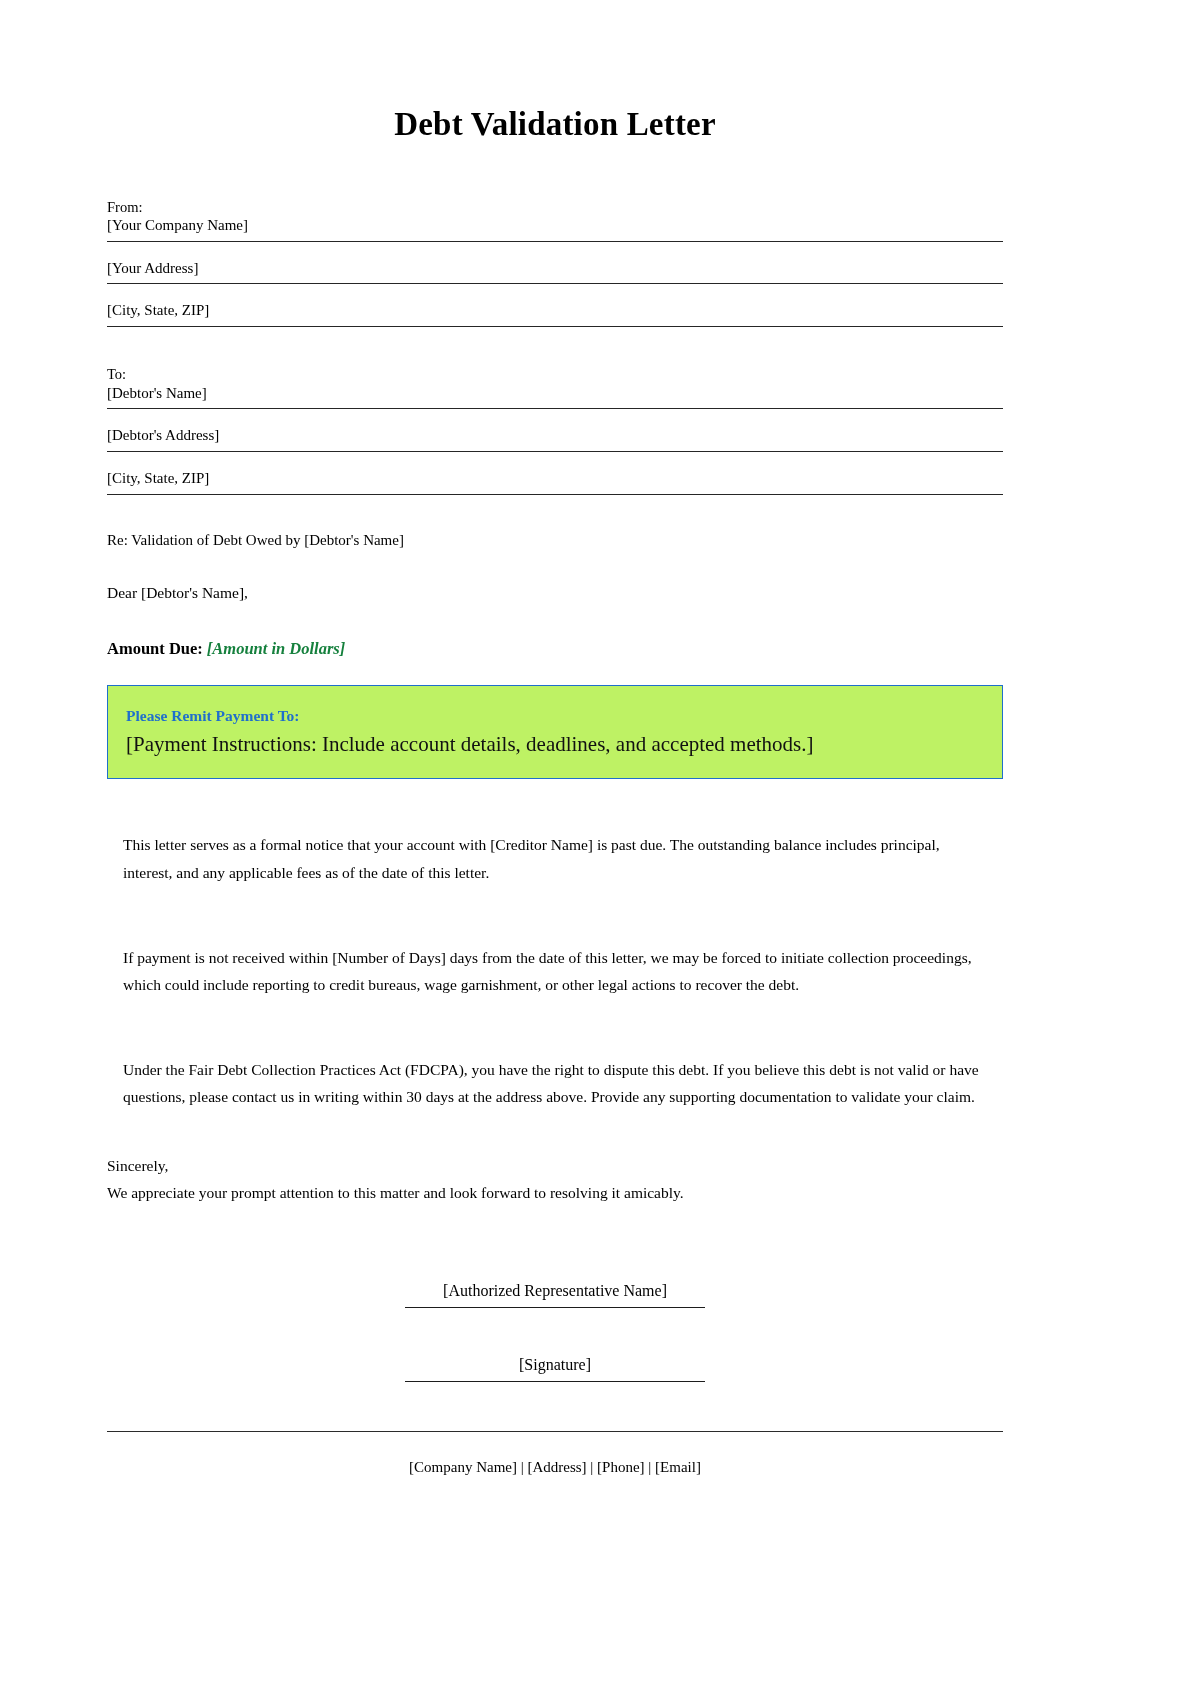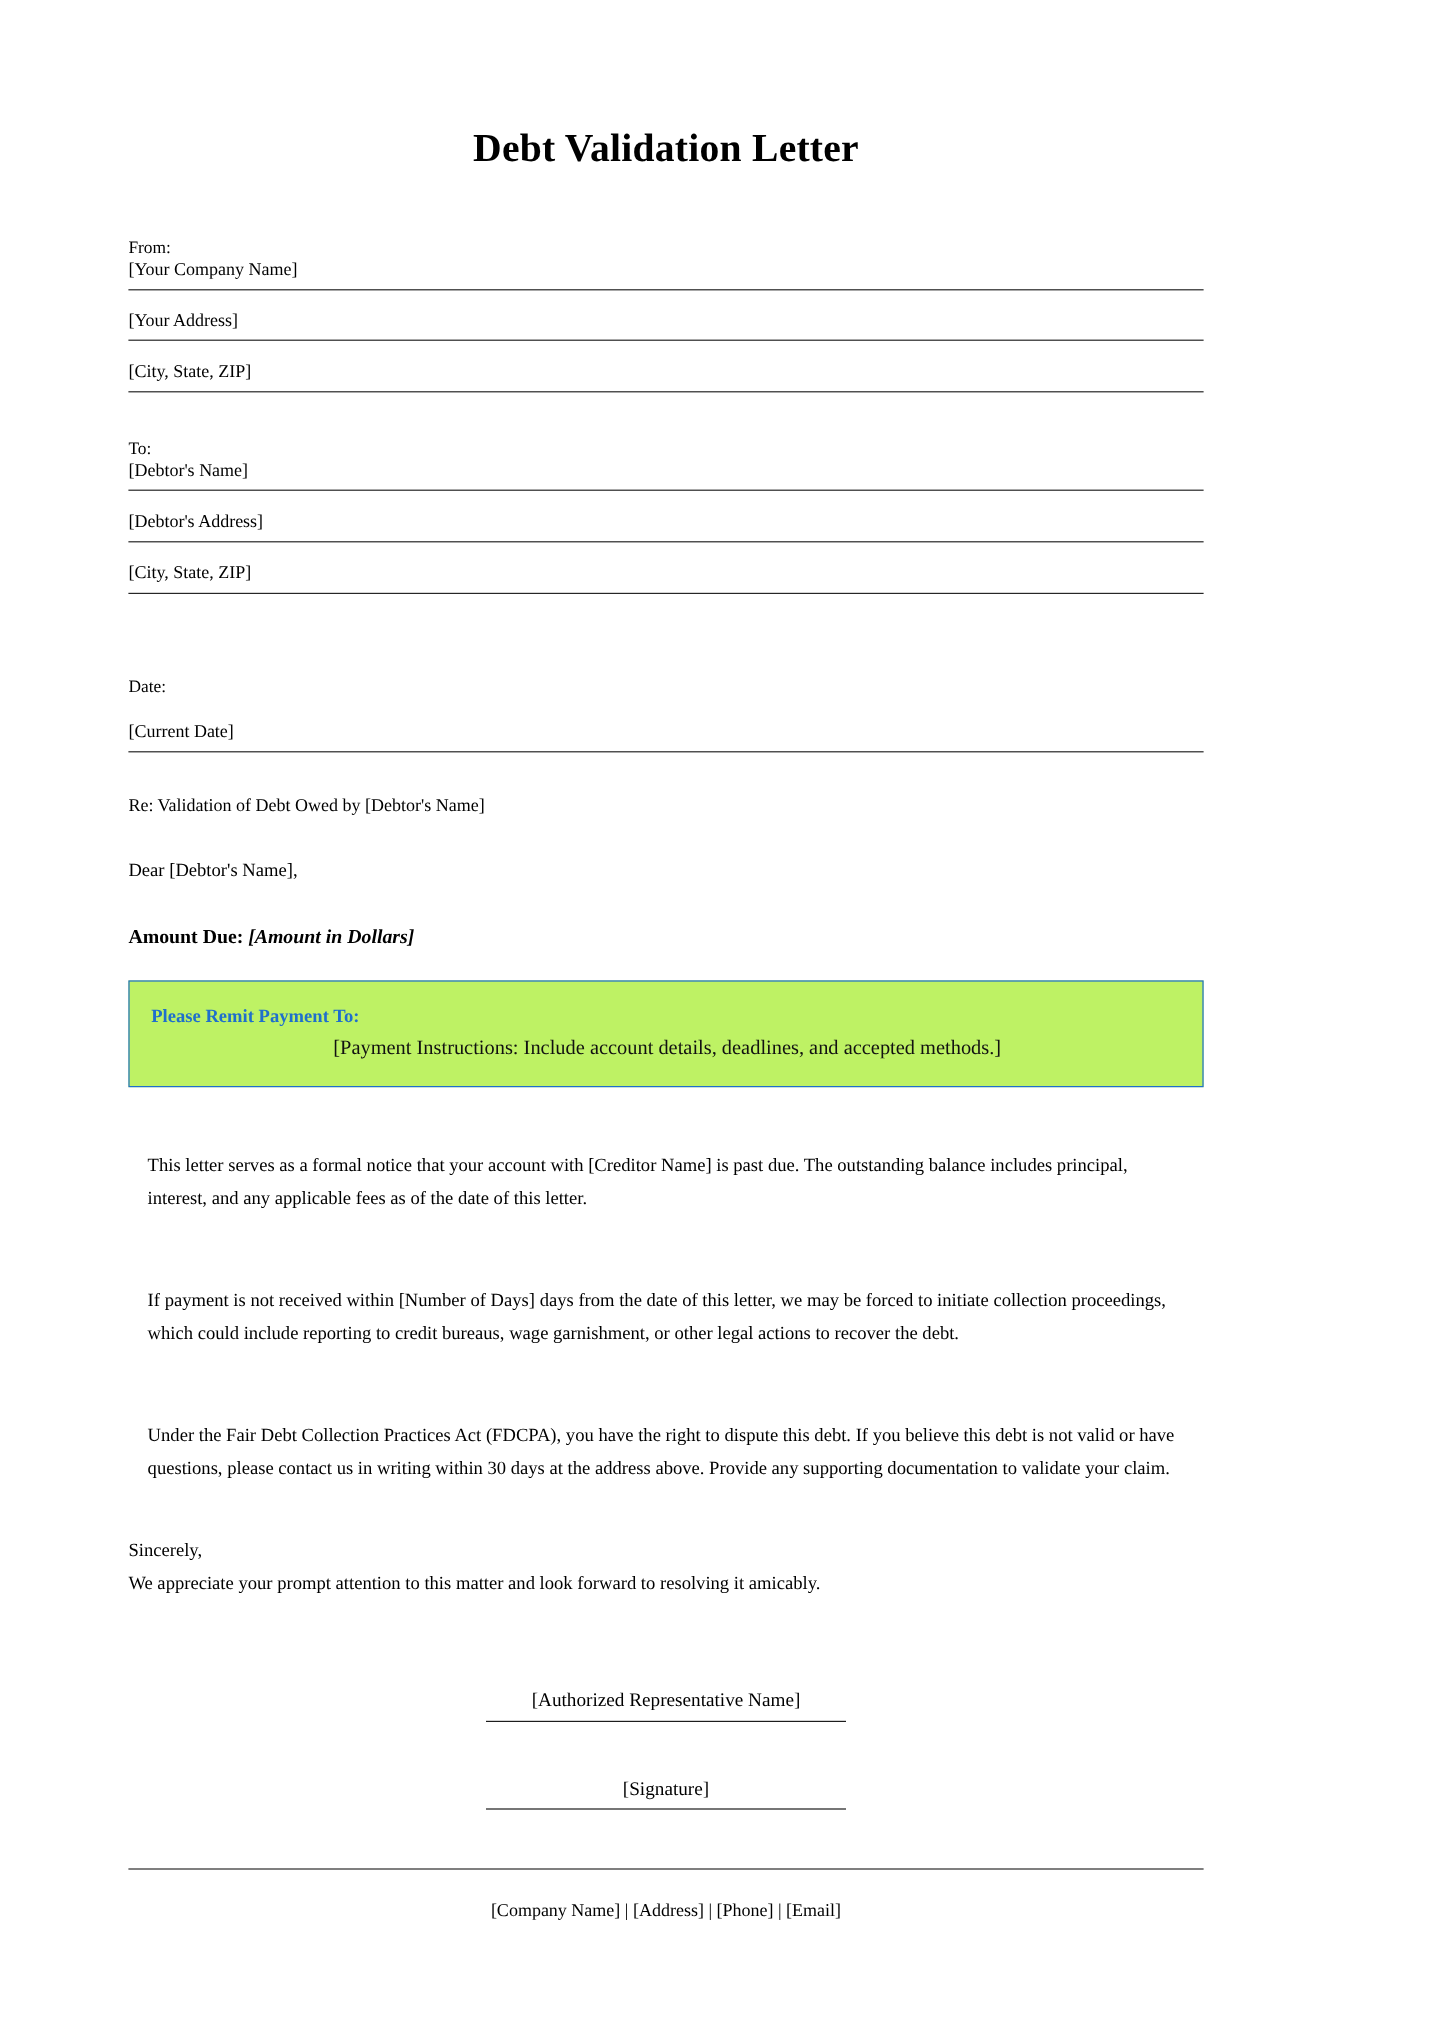--- a/index.html
+++ b/index.html
@@ -84,44 +84,43 @@
 
   .amount-line {
     margin-top: 34px;
     font-size: 16.5px;
     line-height: 1.3;
   }
   .amount-label { font-weight: bold; }
   .amount-value {
     font-weight: bold;
     font-style: italic;
-    color: #000000;
+    color: #15803d;
     margin-left: 4px;
   }
 
   .remit-box {
     margin-top: 26px;
     border: 1.8px solid #1f6fcc;
     background: #bef264;
     padding: 20px 16px 20px 16px;
     box-sizing: border-box;
   }
   .remit-title {
     color: #1f6fcc;
     font-weight: bold;
     font-size: 15.5px;
     line-height: 1.3;
     margin: 0 0 4px 2px;
   }
   .remit-text {
-    font-size: 17px;
+    font-size: 21px;
     line-height: 1.35;
     margin: 0 0 0 2px;
     color: #111111;
-    text-align: center;
   }
 
   .body-par {
     font-size: 15.5px;
     line-height: 1.75;
     margin: 16px;
     text-align: left;
   }
   .par-gap { height: 26px; }
 
@@ -178,24 +177,20 @@
 
     <div class="to-block">
       <div class="block-label">To:</div>
       <div class="field">[Debtor's Name]</div>
       <div class="field-spacer"></div>
       <div class="field">[Debtor's Address]</div>
       <div class="field-spacer"></div>
       <div class="field">[City, State, ZIP]</div>
     </div>
 
-    <div class="date-block">
-      <div class="block-label">Date:</div>
-      <div class="field">[Current Date]</div>
-    </div>
 
     <div class="re-line">Re: Validation of Debt Owed by [Debtor's Name]</div>
 
     <div class="salutation">Dear [Debtor's Name],</div>
 
     <div class="amount-line">
       <span class="amount-label">Amount Due:</span><span class="amount-value">[Amount in Dollars]</span>
     </div>
 
     <div class="remit-box">

